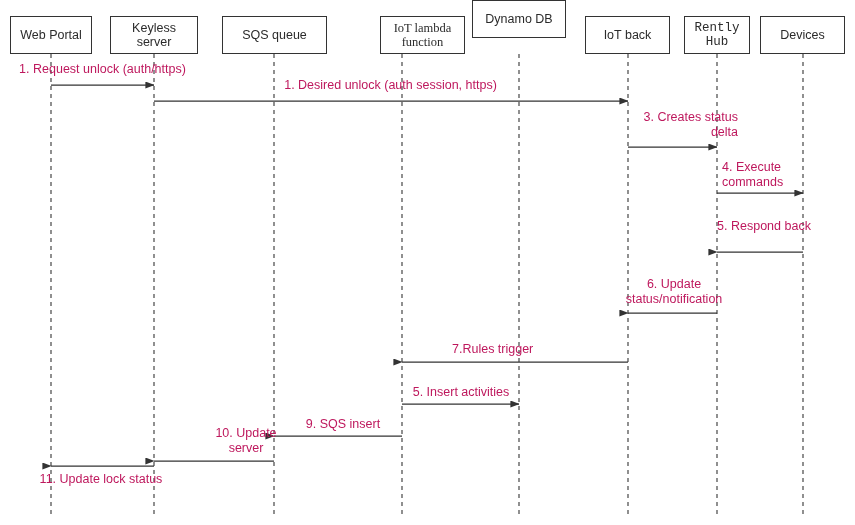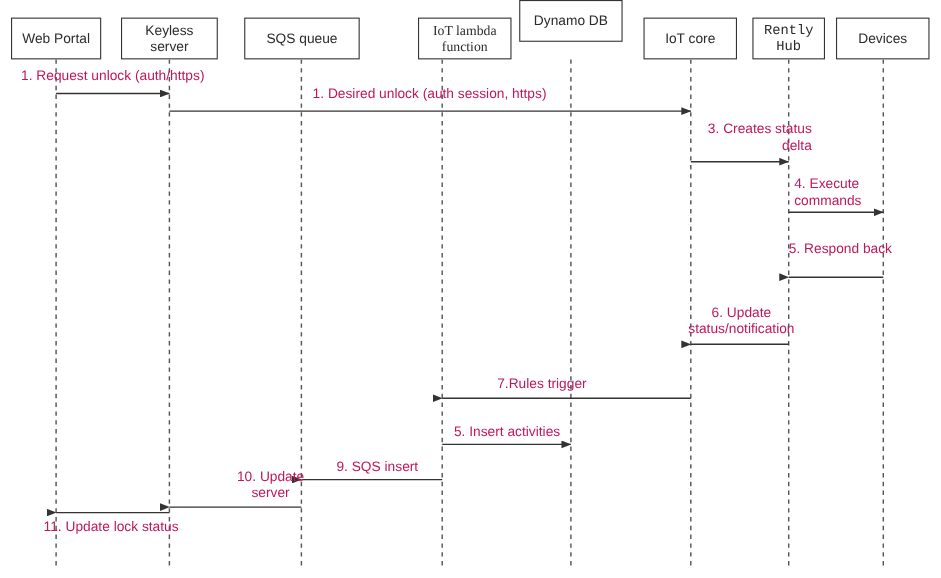--- a/index.html
+++ b/index.html
@@ -102,21 +102,21 @@
       <div class="actor-box" style="left: 222px; top: 16px; width: 105px; height: 38px; border-color: rgb(51, 51, 51);">
         <span>SQS queue</span>
       </div>
       <div class="actor-box" style="left: 380px; top: 16px; width: 85px; height: 38px; border-color: rgb(51, 51, 51); font-family: Liberation Serif, serif;">
         <span>IoT lambda function</span>
       </div>
       <div class="actor-box" style="left: 472px; top: 0; width: 94px; height: 38px; border-color: rgb(51, 51, 51); justify-content: center;">
         <span>Dynamo DB</span>
       </div>
       <div class="actor-box" style="left: 585px; top: 16px; width: 85px; height: 38px; border-color: rgb(51, 51, 51);">
-        <span>IoT core</span>
+        <span>IoT back</span>
       </div>
       <div class="actor-box" style="left: 684px; top: 16px; width: 66px; height: 38px; border-color: rgb(51, 51, 51); font-family: Liberation Mono, monospace;">
         <span>Rently Hub</span>
       </div>
       <div class="actor-box" style="left: 760px; top: 16px; width: 85px; height: 38px; border-color: rgb(51, 51, 51);">
         <span>Devices</span>
       </div>
     </div>
   <div id="label-layer">
       <div class="msg-label" style="left: 10px; top: 62px; width: 185px; text-align: center;">1. Request unlock (auth/https)</div>

